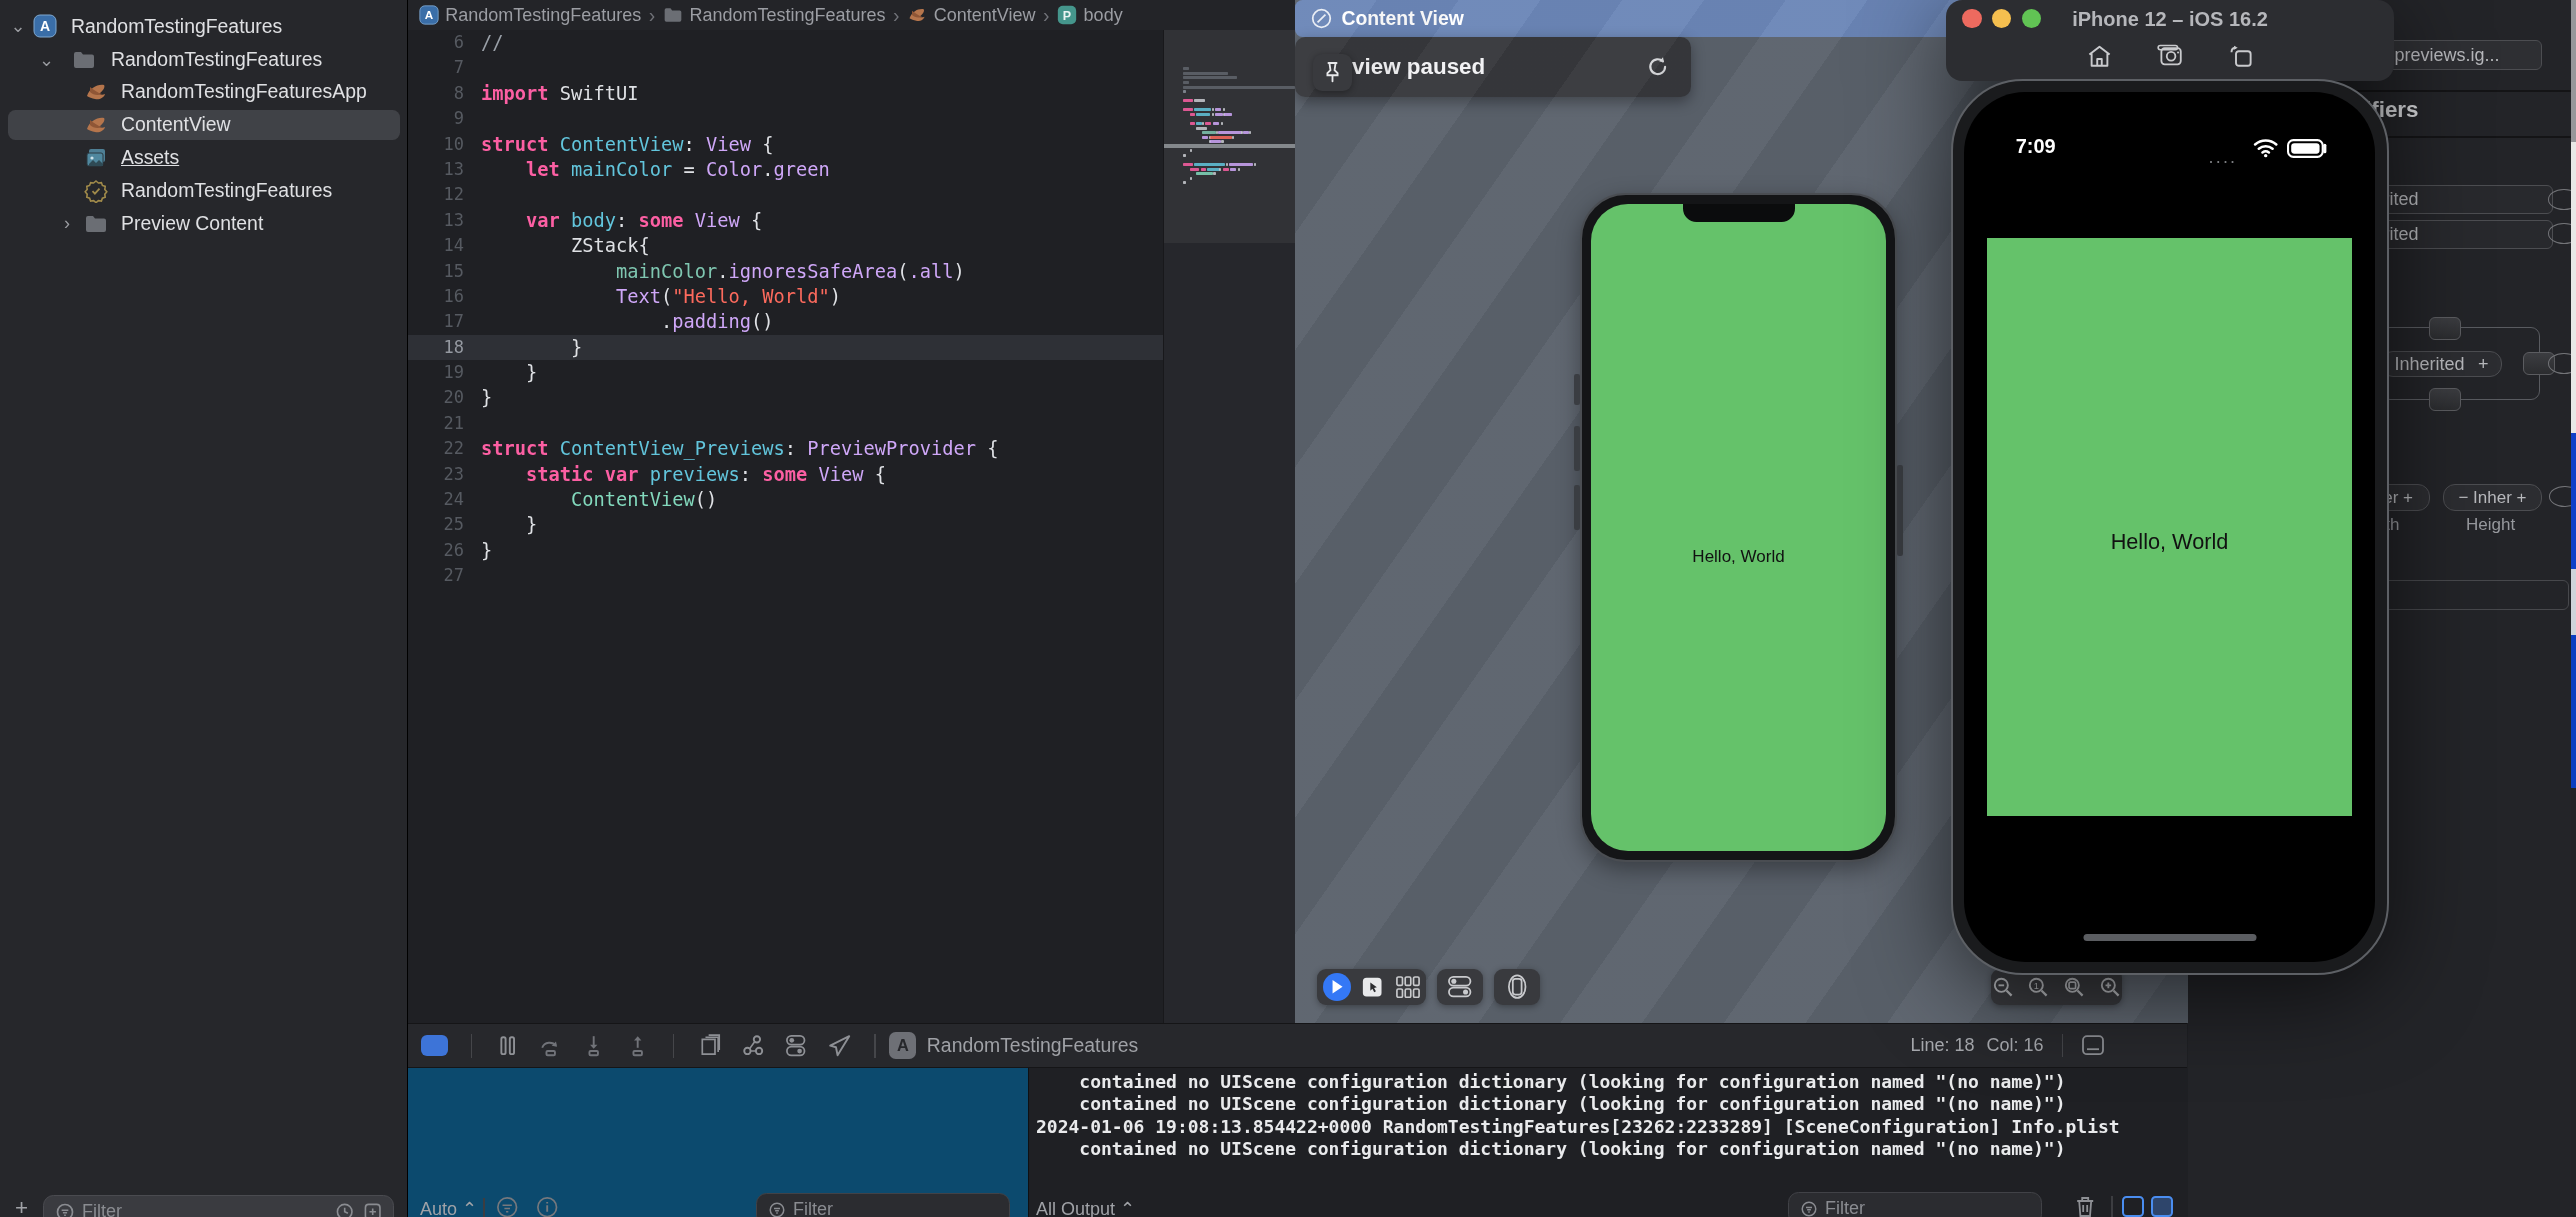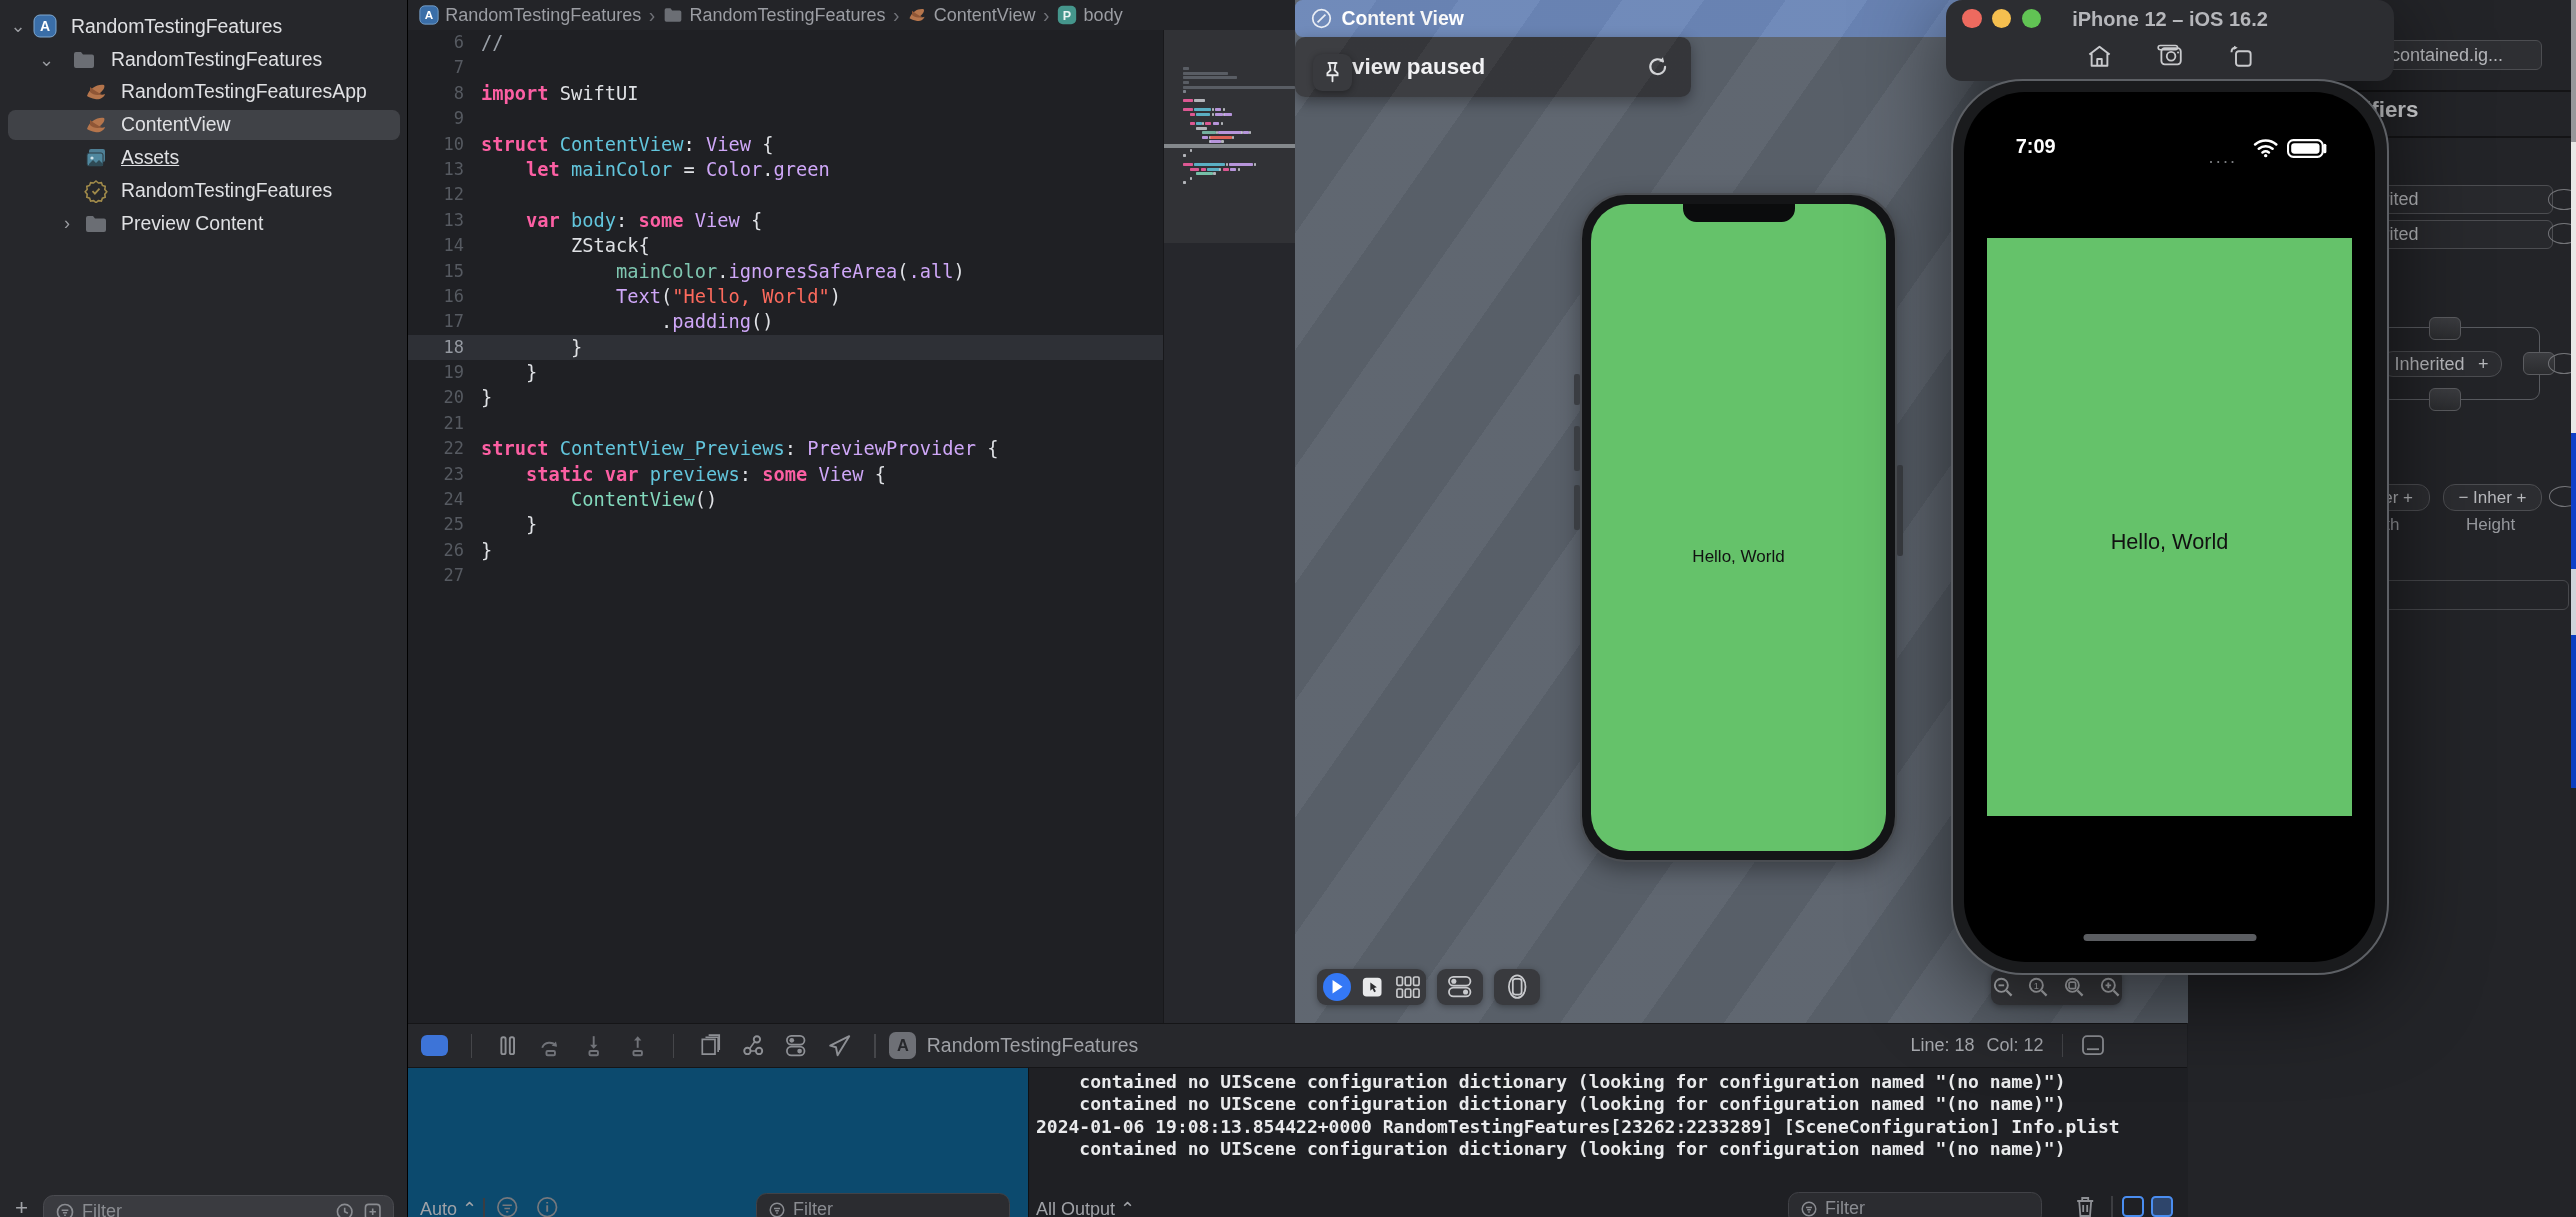--- a/index.html
+++ b/index.html
@@ -403,21 +403,21 @@
       <svg width="22.4" height="22.4" viewBox="0 0 24 24">
         <circle cx="10" cy="10" r="7" fill="none" stroke="#b9bbbf" stroke-width="2"></circle>
           <path d="M15.5 15.5L21 21" stroke="#b9bbbf" stroke-width="2.4"></path>
           <path d="M7 10h6M10 7v6" stroke="#b9bbbf" stroke-width="2"></path>
       </svg>
     </div>
   </div>
 
   <div id="inspector" class="abs">
     <div class="insp-field" style="left:164px;top:40px;width:188px;height:28px;justify-content:center;">
-      <span>contained.ig...</span>
+      <span>previews.ig...</span>
     </div>
     <div class="abs" style="left:7.5px;top:90px;width:376px;height:1.5px;background:#141416;"></div>
     <div class="abs" style="left:131px;top:97px;color:#d6d7da;font-size:22.4px;font-weight:bold;">Modifiers</div>
     <div class="abs" style="left:7.5px;top:136px;width:376px;height:1.5px;background:#141416;"></div>
 
     <div class="insp-field" style="left:149px;top:185px;width:203px;height:27px;padding-left:10.5px;background:#28292d;">
       <span>Inherited</span>
     </div>
     <div class="insp-ellipse" style="left:360px;top:189px;"></div>
     <div class="insp-field" style="left:149px;top:220px;width:203px;height:27px;padding-left:10.5px;background:#28292d;">
@@ -489,21 +489,21 @@
     </svg>
     <svg class="dbicon" viewBox="0 0 24 24">
       <path d="M21 3L10 21l-1.5-7.5L3 12z" fill="none" stroke="#8e9095" stroke-width="1.8" stroke-linejoin="round"></path>
     </svg>
     <span class="dbsep"></span>
     <span style="width:27px;height:27px;background:#6e7076;border-radius:6.7px;display:flex;align-items:center;justify-content:center;color:#26272b;font-weight:bold;font-size:16.4px;margin-right:10.5px;">A</span>
     <span style="font-size:19.4px;">RandomTestingFeatures</span>
 
     <div id="linecol">
       <span>Line: 18</span>
-      <span>Col: 12</span>
+      <span>Col: 16</span>
       <span style="width:1.5px;height:22.4px;background:#45464a;margin:0 6px;"></span>
       <svg width="24" height="22.4" viewBox="0 0 24 22">
         <rect x="2" y="2" width="20" height="18" rx="4" fill="none" stroke="#8e9095" stroke-width="1.8"></rect>
           <path d="M6 15h12" stroke="#8e9095" stroke-width="1.8"></path>
       </svg>
     </div>
   </div>
 
   <div id="vars" class="abs">
     <div class="botlbl" style="left:12px;top:130px;">Auto ⌃</div>

